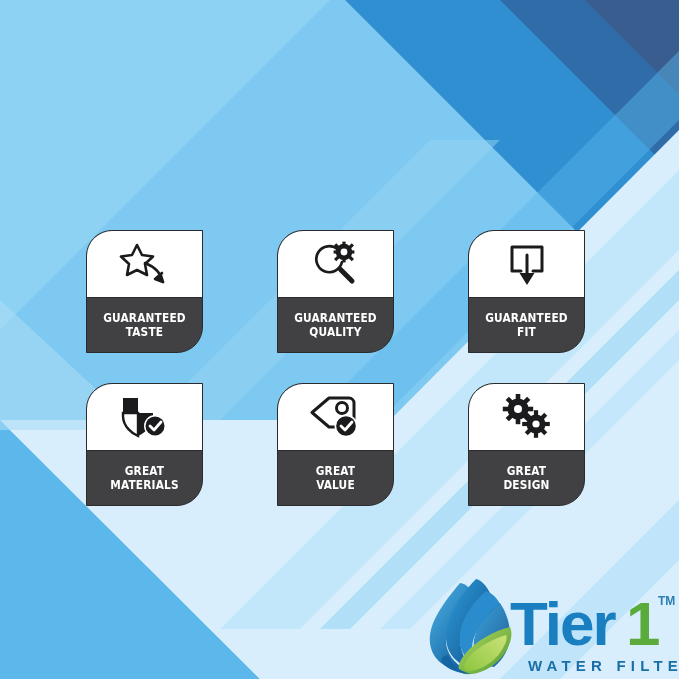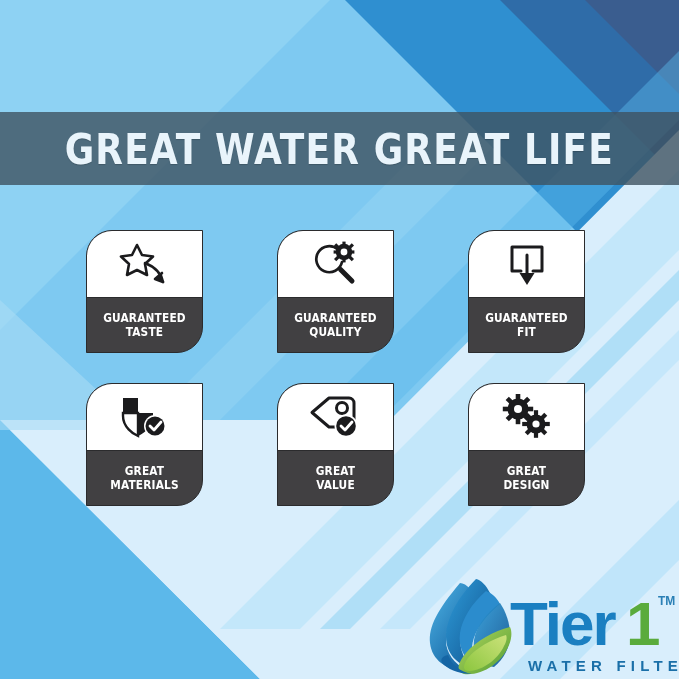--- a/index.html
+++ b/index.html
@@ -104,23 +104,20 @@
         <polygon points="679,270 679,300 350,629 320,629" fill="#a8dcf6" opacity="0.85"></polygon>
         <polygon points="679,330 679,360 410,629 380,629" fill="#bfe5fa" opacity="0.8"></polygon>
         <polygon points="500,679 679,500 679,560 560,679" fill="#b5e1f9" opacity="0.7"></polygon>
 
         <polygon points="0,0 330,0 0,330" fill="#8ed2f3"></polygon>
         <polygon points="0,300 0,430 140,430" fill="#a9dcf5" opacity="0.6"></polygon>
       </g>
     </svg>
   </div>
 
-  <div class="banner">
-    <div class="banner-text">GREAT WATER GREAT LIFE</div>
-  </div>
 
   <div class="grid">
 
     <div class="badge" style="left:86px;top:230px;">
       <div class="badge-icon">
         <svg width="52" height="44" viewBox="0 0 52 44">
           <g fill="none" stroke="#1b1b1d" stroke-width="2.6" stroke-linejoin="round" stroke-linecap="round">
             <polygon points="18,3 23,13 34,14.5 26,22 28,33 18,28 8,33 10,22 2,14.5 13,13"></polygon>
             <path d="M26,21 C36,25 42,31 44,40"></path>
             <polyline points="44,40 36,37 43,31" fill="#1b1b1d"></polyline>

